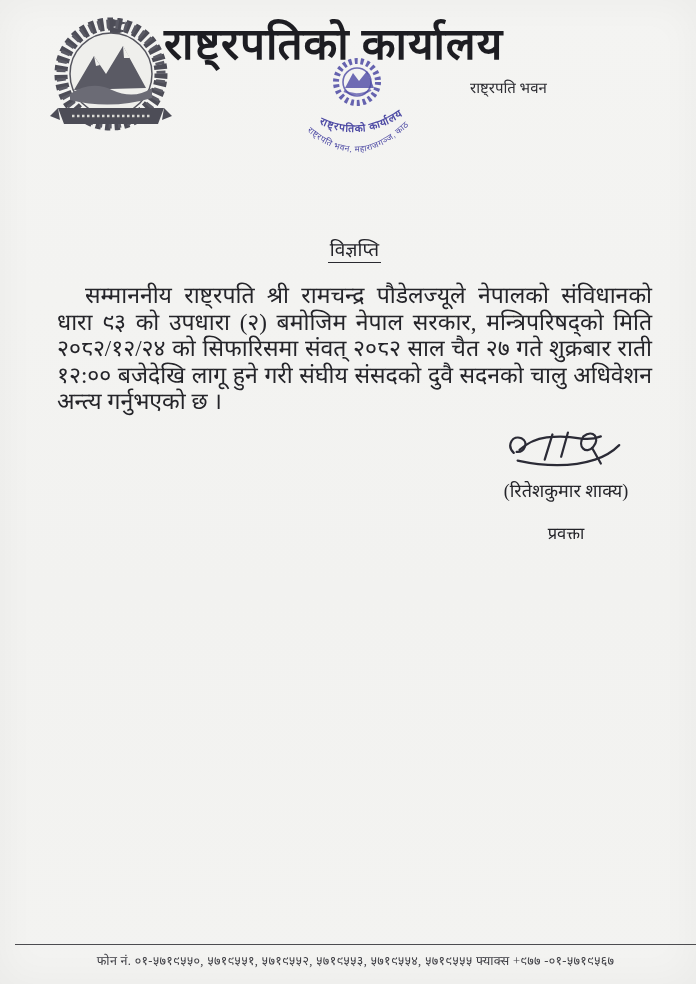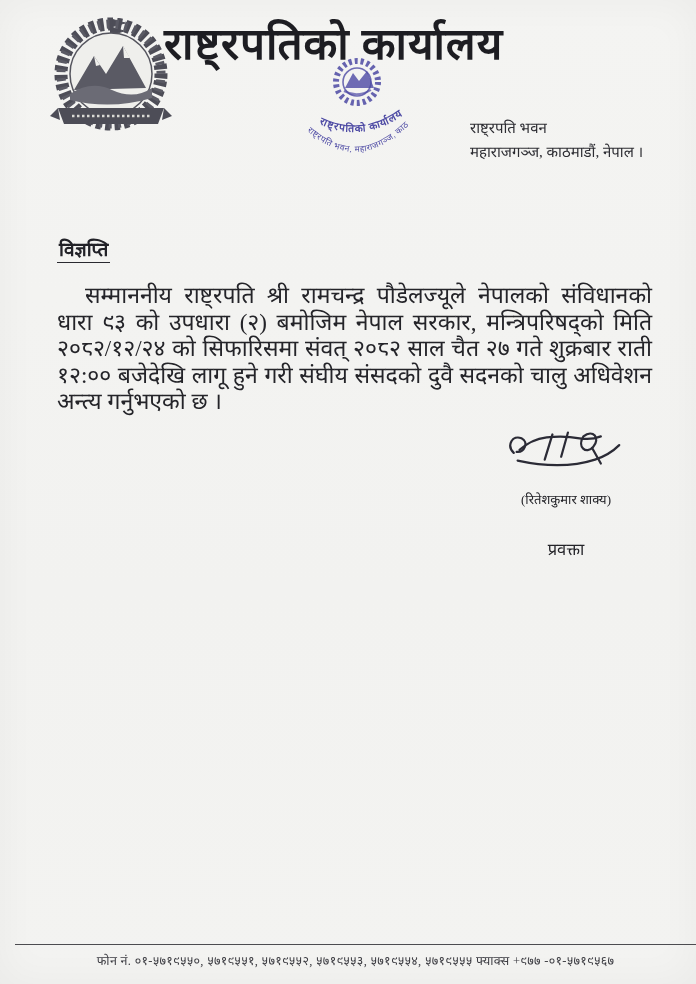--- a/index.html
+++ b/index.html
@@ -16,43 +16,43 @@
   
   .emblem{position:absolute;left:46px;top:16px;width:130px;height:122px;}
   .org-title{
     position:absolute;left:164px;top:20px;width:350px;
     font-size:44px;font-weight:bold;color:#1d1d22;letter-spacing:1px;
     line-height:1.15;white-space:nowrap;z-index:1;
   }
   .stamp{position:absolute;left:286px;top:46px;width:142px;height:132px;z-index:2;
     mix-blend-mode:multiply;opacity:.92;}
   .address{
-    position:absolute;left:470px;top:76px;font-size:15px;line-height:24px;color:#2c2c32;margin-top:40px;
+    position:absolute;left:470px;top:76px;font-size:15px;line-height:24px;color:#2c2c32;
   }
   
   .notice-heading{
-    position:absolute;left:57px;right:44px;top:236px;text-align:left;
-    font-size:19px;font-weight:700;color:#222228;
+    position:absolute;left:57px;right:44px;top:236px;text-align:center;
+    font-size:19px;font-weight:400;color:#222228;
   }
   .notice-heading span{border-bottom:1.6px solid #2a2a30;padding:0 2px 2px 2px;}
   .notice-body{
     position:absolute;left:57px;right:44px;top:283px;
     font-size:23px;line-height:26.5px;text-align:justify;text-indent:28px;
     color:#242429;
   }
   .date-block{
     position:absolute;left:62px;top:408px;font-size:17.5px;line-height:33px;color:#242429;
   }
   
   .sign-block{
     position:absolute;left:478px;top:418px;width:176px;text-align:center;color:#242429;
   }
   .sign-scribble{display:block;margin:0 auto -4px auto;}
-  .sign-name{font-size:13px;margin-top:16px;}
-  .sign-role{font-size:16.5px;margin-top:29px;}
+  .sign-name{font-size:18px;margin-top:4px;}
+  .sign-role{font-size:16.5px;margin-top:19px;}
   
   .footer{
     position:absolute;left:15px;right:0;top:944px;
     border-top:1.6px solid #4c4c50;
     text-align:center;padding-top:7px;
     font-size:12.5px;color:#3b3b41;letter-spacing:.3px;
   }
 </style>
 </head>
 <body>
@@ -97,21 +97,20 @@
     <text font-size="10.5" fill="#413da6" font-weight="bold" letter-spacing="1" font-family="Liberation Serif, DejaVu Serif, serif">
       <textPath href="#stampArc1" startOffset="8">राष्ट्रपतिको कार्यालय</textPath>
     </text>
     <text font-size="8.5" fill="#413da6" letter-spacing=".5" font-family="Liberation Serif, DejaVu Serif, serif">
       <textPath href="#stampArc2" startOffset="4">राष्ट्रपति भवन, महाराजगञ्ज, काठमाडौं</textPath>
     </text>
   </svg>
 
   <div class="address">
     <div>राष्ट्रपति भवन</div>
-    <div>महाराजगञ्ज, काठमाडौं, नेपाल ।</div>
   </div>
 
   <div class="notice-heading">
     <span>विज्ञप्ति</span>
   </div>
 
   <div class="notice-body">सम्माननीय राष्ट्रपति श्री रामचन्द्र पौडेलज्यूले नेपालको संविधानको धारा ९३ को उपधारा (२) बमोजिम नेपाल सरकार, मन्त्रिपरिषद्को मिति २०८२/१२/२४ को सिफारिसमा संवत् २०८२ साल चैत २७ गते शुक्रबार राती १२:०० बजेदेखि लागू हुने गरी संघीय संसदको दुवै सदनको चालु अधिवेशन अन्त्य गर्नुभएको छ ।</div>
 
   <div class="date-block">
   </div>

